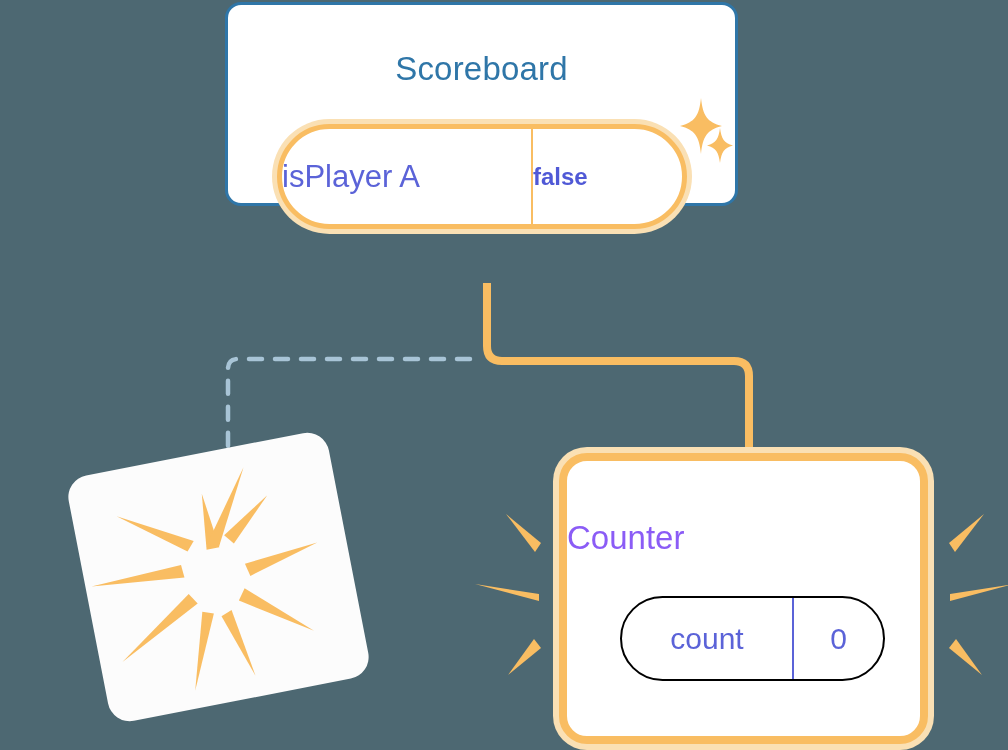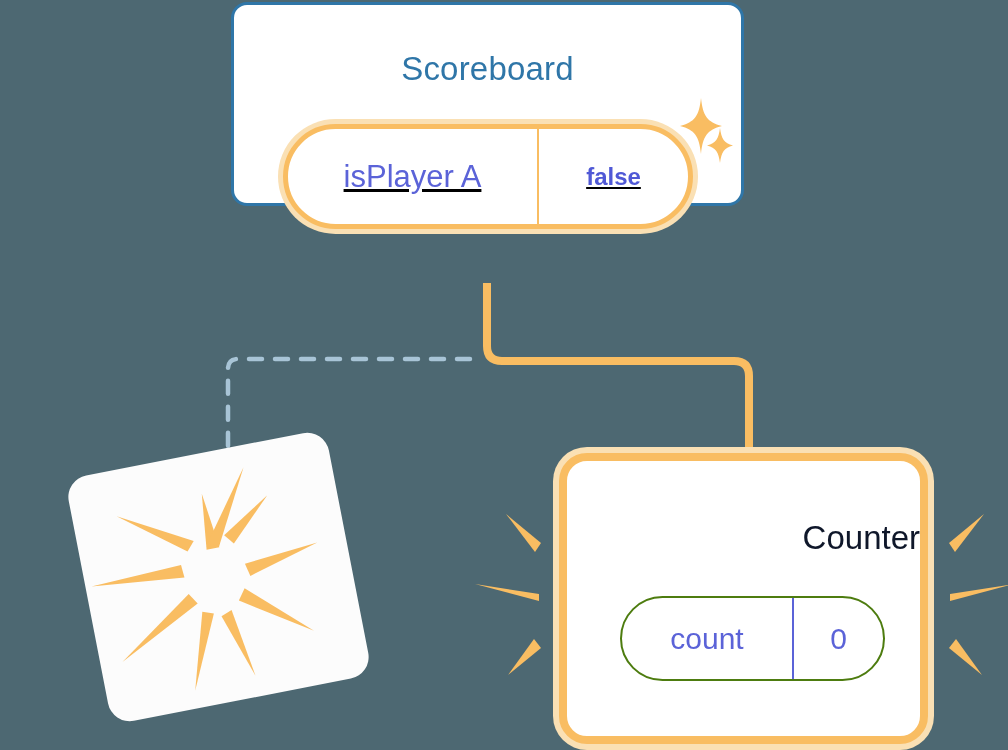--- a/index.html
+++ b/index.html
@@ -9,61 +9,61 @@
     font-family:"Liberation Sans","DejaVu Sans",sans-serif;
     position:relative;
   }
   .stage{position:absolute;inset:0;}
 
   
   .card{position:absolute;background:#ffffff;box-sizing:border-box;}
 
   
   #scoreboard-card{
-    left:231px;top:2px;width:513px;height:204px;
+    left:225px;top:2px;width:513px;height:204px;
     border:3px solid #2f76a8;border-radius:16px;
   }
   #scoreboard-title{
     position:absolute;left:0;right:0;top:47px;text-align:center;
     color:#2f76a8;font-size:33px;letter-spacing:.2px;line-height:1;
   }
 
   
   .pill-hl-wrap{
     position:absolute;left:44px;top:114px;width:420px;height:115px;
     border-radius:58px;background:#fae0b4;box-sizing:border-box;padding:5px;
   }
   .pill-hl{
     width:100%;height:100%;box-sizing:border-box;
     border:5px solid #f9bd62;border-radius:53px;background:#fff;
     display:flex;align-items:stretch;overflow:hidden;
   }
-  .pill-hl .cell{display:flex;align-items:center;justify-content:center;text-decoration:underline;}
+  .pill-hl .cell{display:flex;align-items:center;}
   .pill-hl .cell-key{flex:0 0 249px;}
   .pill-hl .cell-sep{width:2px;background:#f9bd62;margin:0;}
   .pill-hl .cell-val{flex:1;}
   .key-text{color:#5b63d8;font-size:31px;line-height:1;}
   .val-text{color:#5059d6;font-size:24px;font-weight:bold;line-height:1;}
 
   
   #counter-card-wrap{
     position:absolute;left:553px;top:447px;width:381px;height:303px;
     border-radius:34px;background:#fae0b4;box-sizing:border-box;padding:6px;
   }
   #counter-card{
     width:100%;height:100%;box-sizing:border-box;
     border:8px solid #f9bd62;border-radius:28px;background:#fff;position:relative;
   }
   #counter-title{
-    position:absolute;left:0;right:0;top:60px;text-align:right;
-    color:#0f172a;font-size:33px;line-height:1;padding-left:37px;
+    position:absolute;left:0;right:0;top:60px;text-align:left;
+    color:#8b5cf6;font-size:33px;line-height:1;
   }
   .pill-plain{
     position:absolute;left:53px;top:135px;width:265px;height:85px;
-    border:2px solid #4d7c0f;border-radius:44px;background:#fff;
+    border:2px solid #000000;border-radius:44px;background:#fff;
     display:flex;align-items:stretch;overflow:hidden;box-sizing:border-box;
   }
   .pill-plain .cell{display:flex;align-items:center;justify-content:center;}
   .pill-plain .cell-key{flex:0 0 170px;}
   .pill-plain .cell-sep{width:2px;background:#5b63d8;}
   .pill-plain .cell-val{flex:1;}
   .key-text2{color:#5b63d8;font-size:30px;line-height:1;}
   .val-text2{color:#5b63d8;font-size:30px;line-height:1;}
 
   

